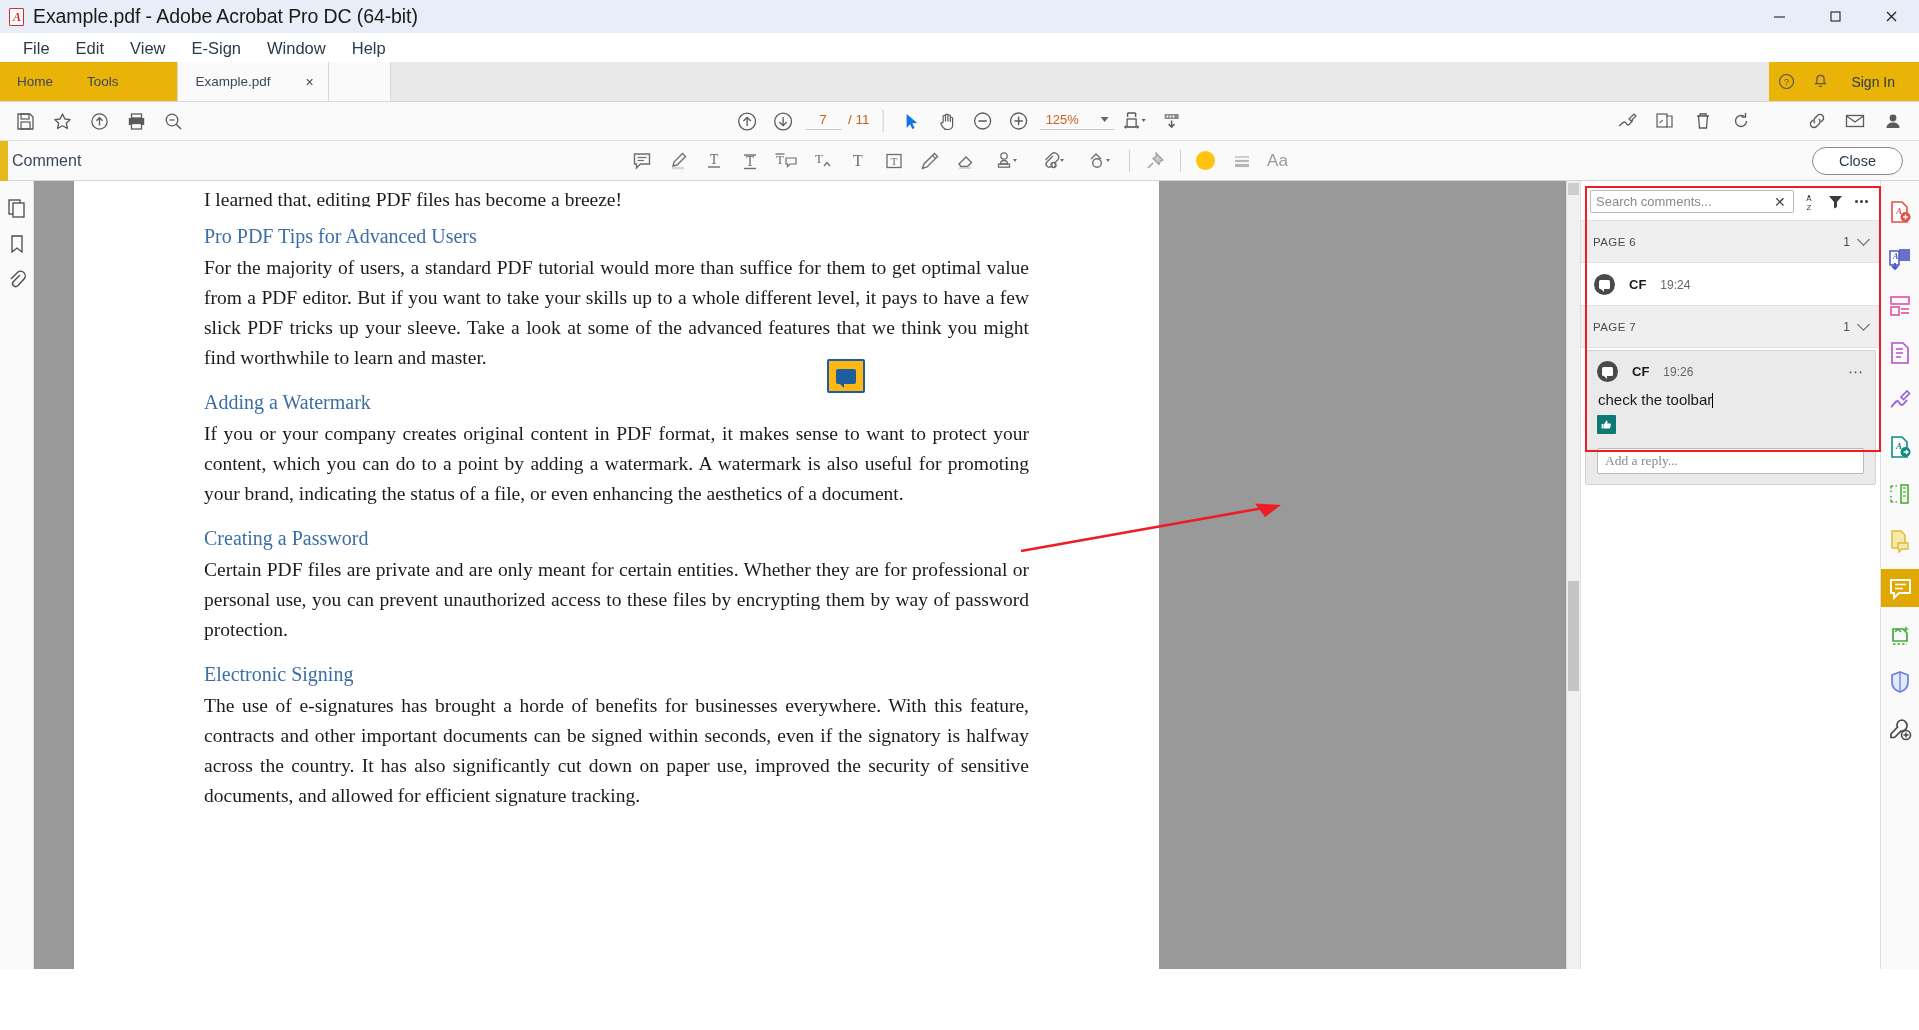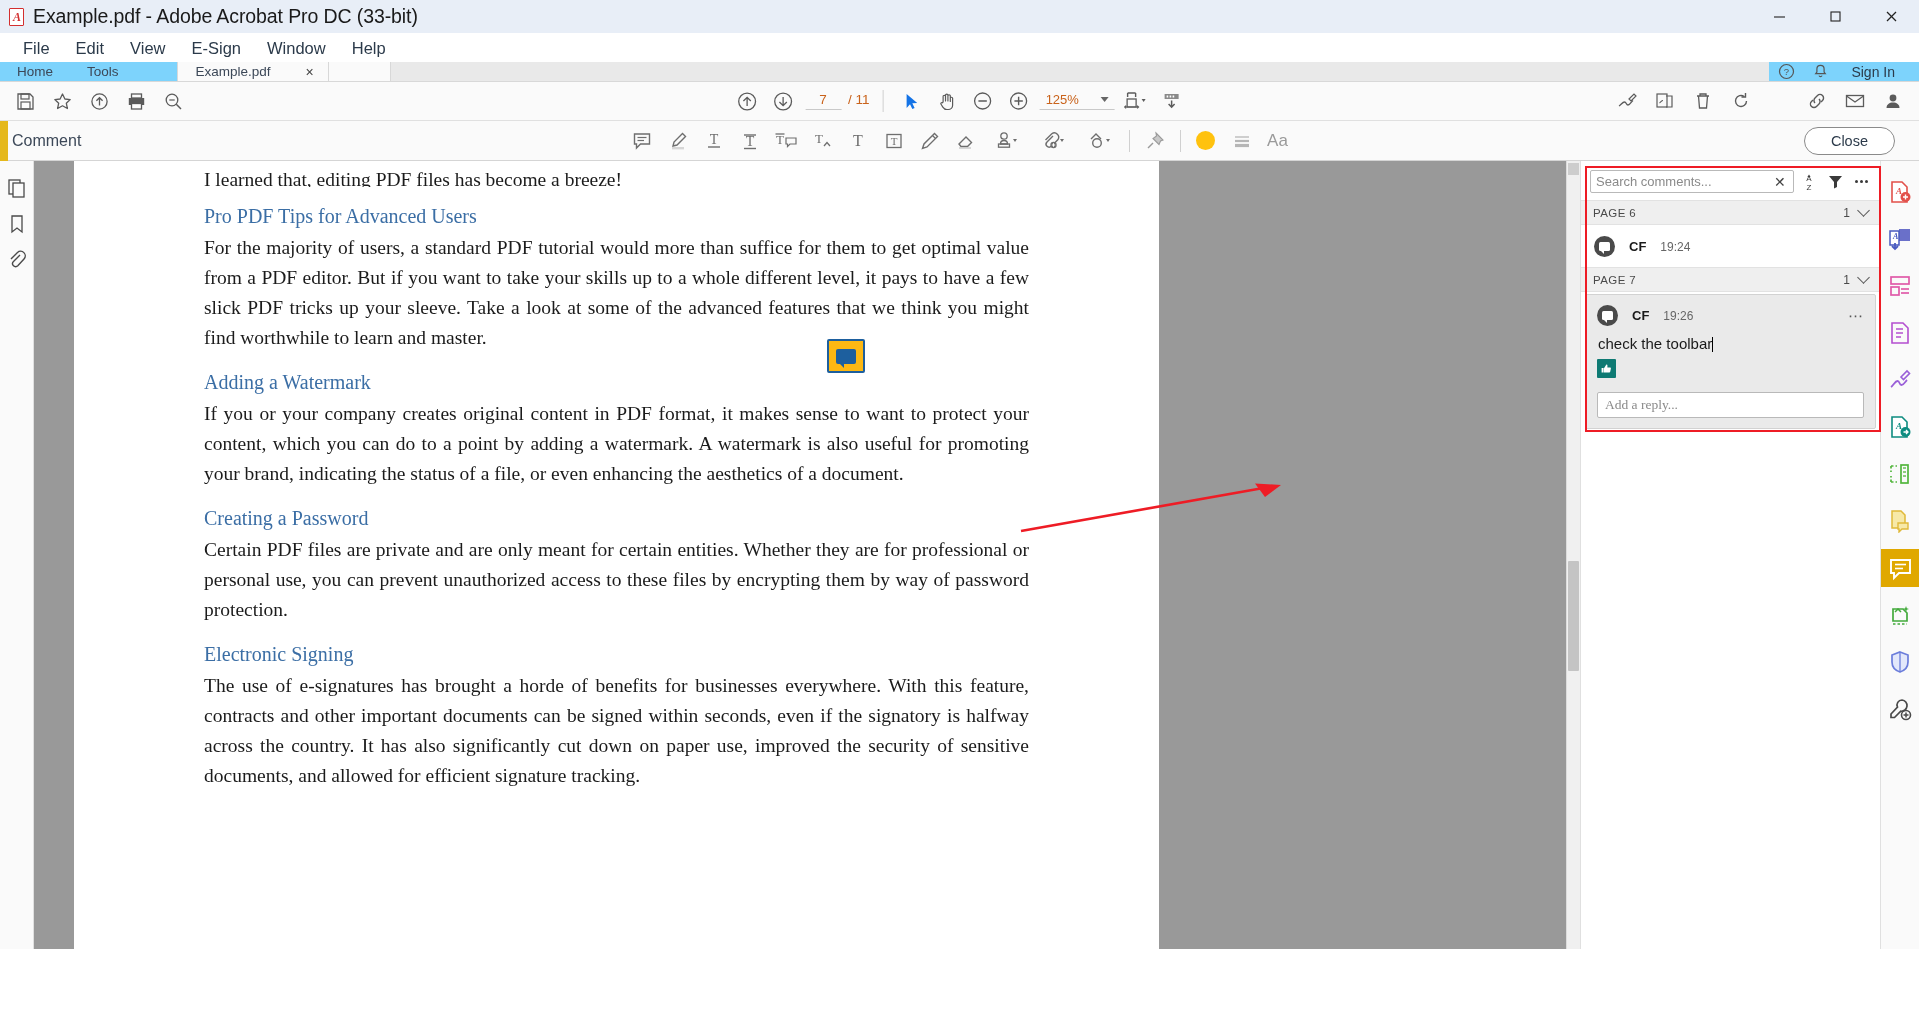--- a/index.html
+++ b/index.html
@@ -46,21 +46,21 @@
     height: 29px; background: #ffffff;
     display: flex; align-items: center; padding-left: 10px;
   }
   .menu-item {
     font-size: 16.5px; color: #2b3a4a;
     padding: 2px 13px; line-height: 22px;
   }
 
   
   .tabbar {
-    height: 20px; background: #7dd3fc;
+    height: 40px; background: #eab308;
     display: flex; align-items: stretch; position: relative;
     border-bottom: 1px solid #d8d8d8;
   }
   .tabbar-left { display: flex; align-items: center; }
   .tab-plain {
     font-size: 13.5px; color: #3c4858;
     padding: 0 17px; display: flex; align-items: center;
   }
   .tab-doc {
     background: #fafafa; min-width: 152px;
@@ -151,21 +151,21 @@
   .cb-btn {
     width: 36px; height: 32px; display: flex;
     align-items: center; justify-content: center; color: #6e6e6e;
   }
   .cb-btn.wide { width: 46px; }
   .cb-sep { width: 1px; height: 22px; background: #d0d0d0; margin: 0 7px; }
   .color-swatch {
     width: 19px; height: 19px; border-radius: 50%;
   }
   .close-btn {
-    position: absolute; right: 24px;
+    position: absolute; right: 16px;
     border: 1px solid #8a8a8a; border-radius: 16px;
     padding: 5px 26px; font-size: 14.5px; color: #2b3a4a;
     background: #fff;
   }
 
   
   .workspace {
     display: flex; height: 788px; position: relative;
   }
   .left-rail {
@@ -267,21 +267,21 @@
     color: #555; font-family: "Liberation Sans", sans-serif;
     background: transparent;
   }
   .search-box input::placeholder { color: #8a8a8a; }
   .search-clear { color: #444; font-size: 14px; padding: 0 2px; }
   .panel-icon-btn {
     width: 22px; height: 22px; display: flex;
     align-items: center; justify-content: center; color: #3a3a3a;
   }
   .page-header {
-    background: #efefef; height: 25px; display: flex;
+    background: #efefef; height: 43px; display: flex;
     align-items: center; justify-content: space-between;
     padding: 0 12px; border-top: 1px solid #e2e2e2;
     border-bottom: 1px solid #e2e2e2;
   }
   .page-header-label { font-size: 11.5px; color: #4a4a4a; letter-spacing: .4px; }
   .page-header-right { display: flex; align-items: center; gap: 9px; }
   .page-count { font-size: 12px; color: #4a4a4a; }
   .chev {
     width: 9px; height: 9px; border-right: 1.6px solid #555;
     border-bottom: 1.6px solid #555; transform: rotate(45deg);
@@ -358,21 +358,21 @@
     width: 270px; height: 60px; pointer-events: none; z-index: 40;
   }
 </style>
 </head>
 <body>
 
 <div class="titlebar">
   <div class="app-icon">
     <div class="doc"></div>
   </div>
-  <div class="title-text">Example.pdf - Adobe Acrobat Pro DC (33-bit)</div>
+  <div class="title-text">Example.pdf - Adobe Acrobat Pro DC (64-bit)</div>
   <div class="win-buttons">
     <div class="win-btn">
       <svg width="13" height="13" viewBox="0 0 13 13">
           <line x1="1" y1="7" x2="12" y2="7" stroke="#222" stroke-width="1.1"></line>
         </svg>
     </div>
     <div class="win-btn">
       <svg width="13" height="13" viewBox="0 0 13 13">
           <rect x="2" y="2" width="9" height="9" fill="none" stroke="#222" stroke-width="1.1"></rect>
         </svg>

